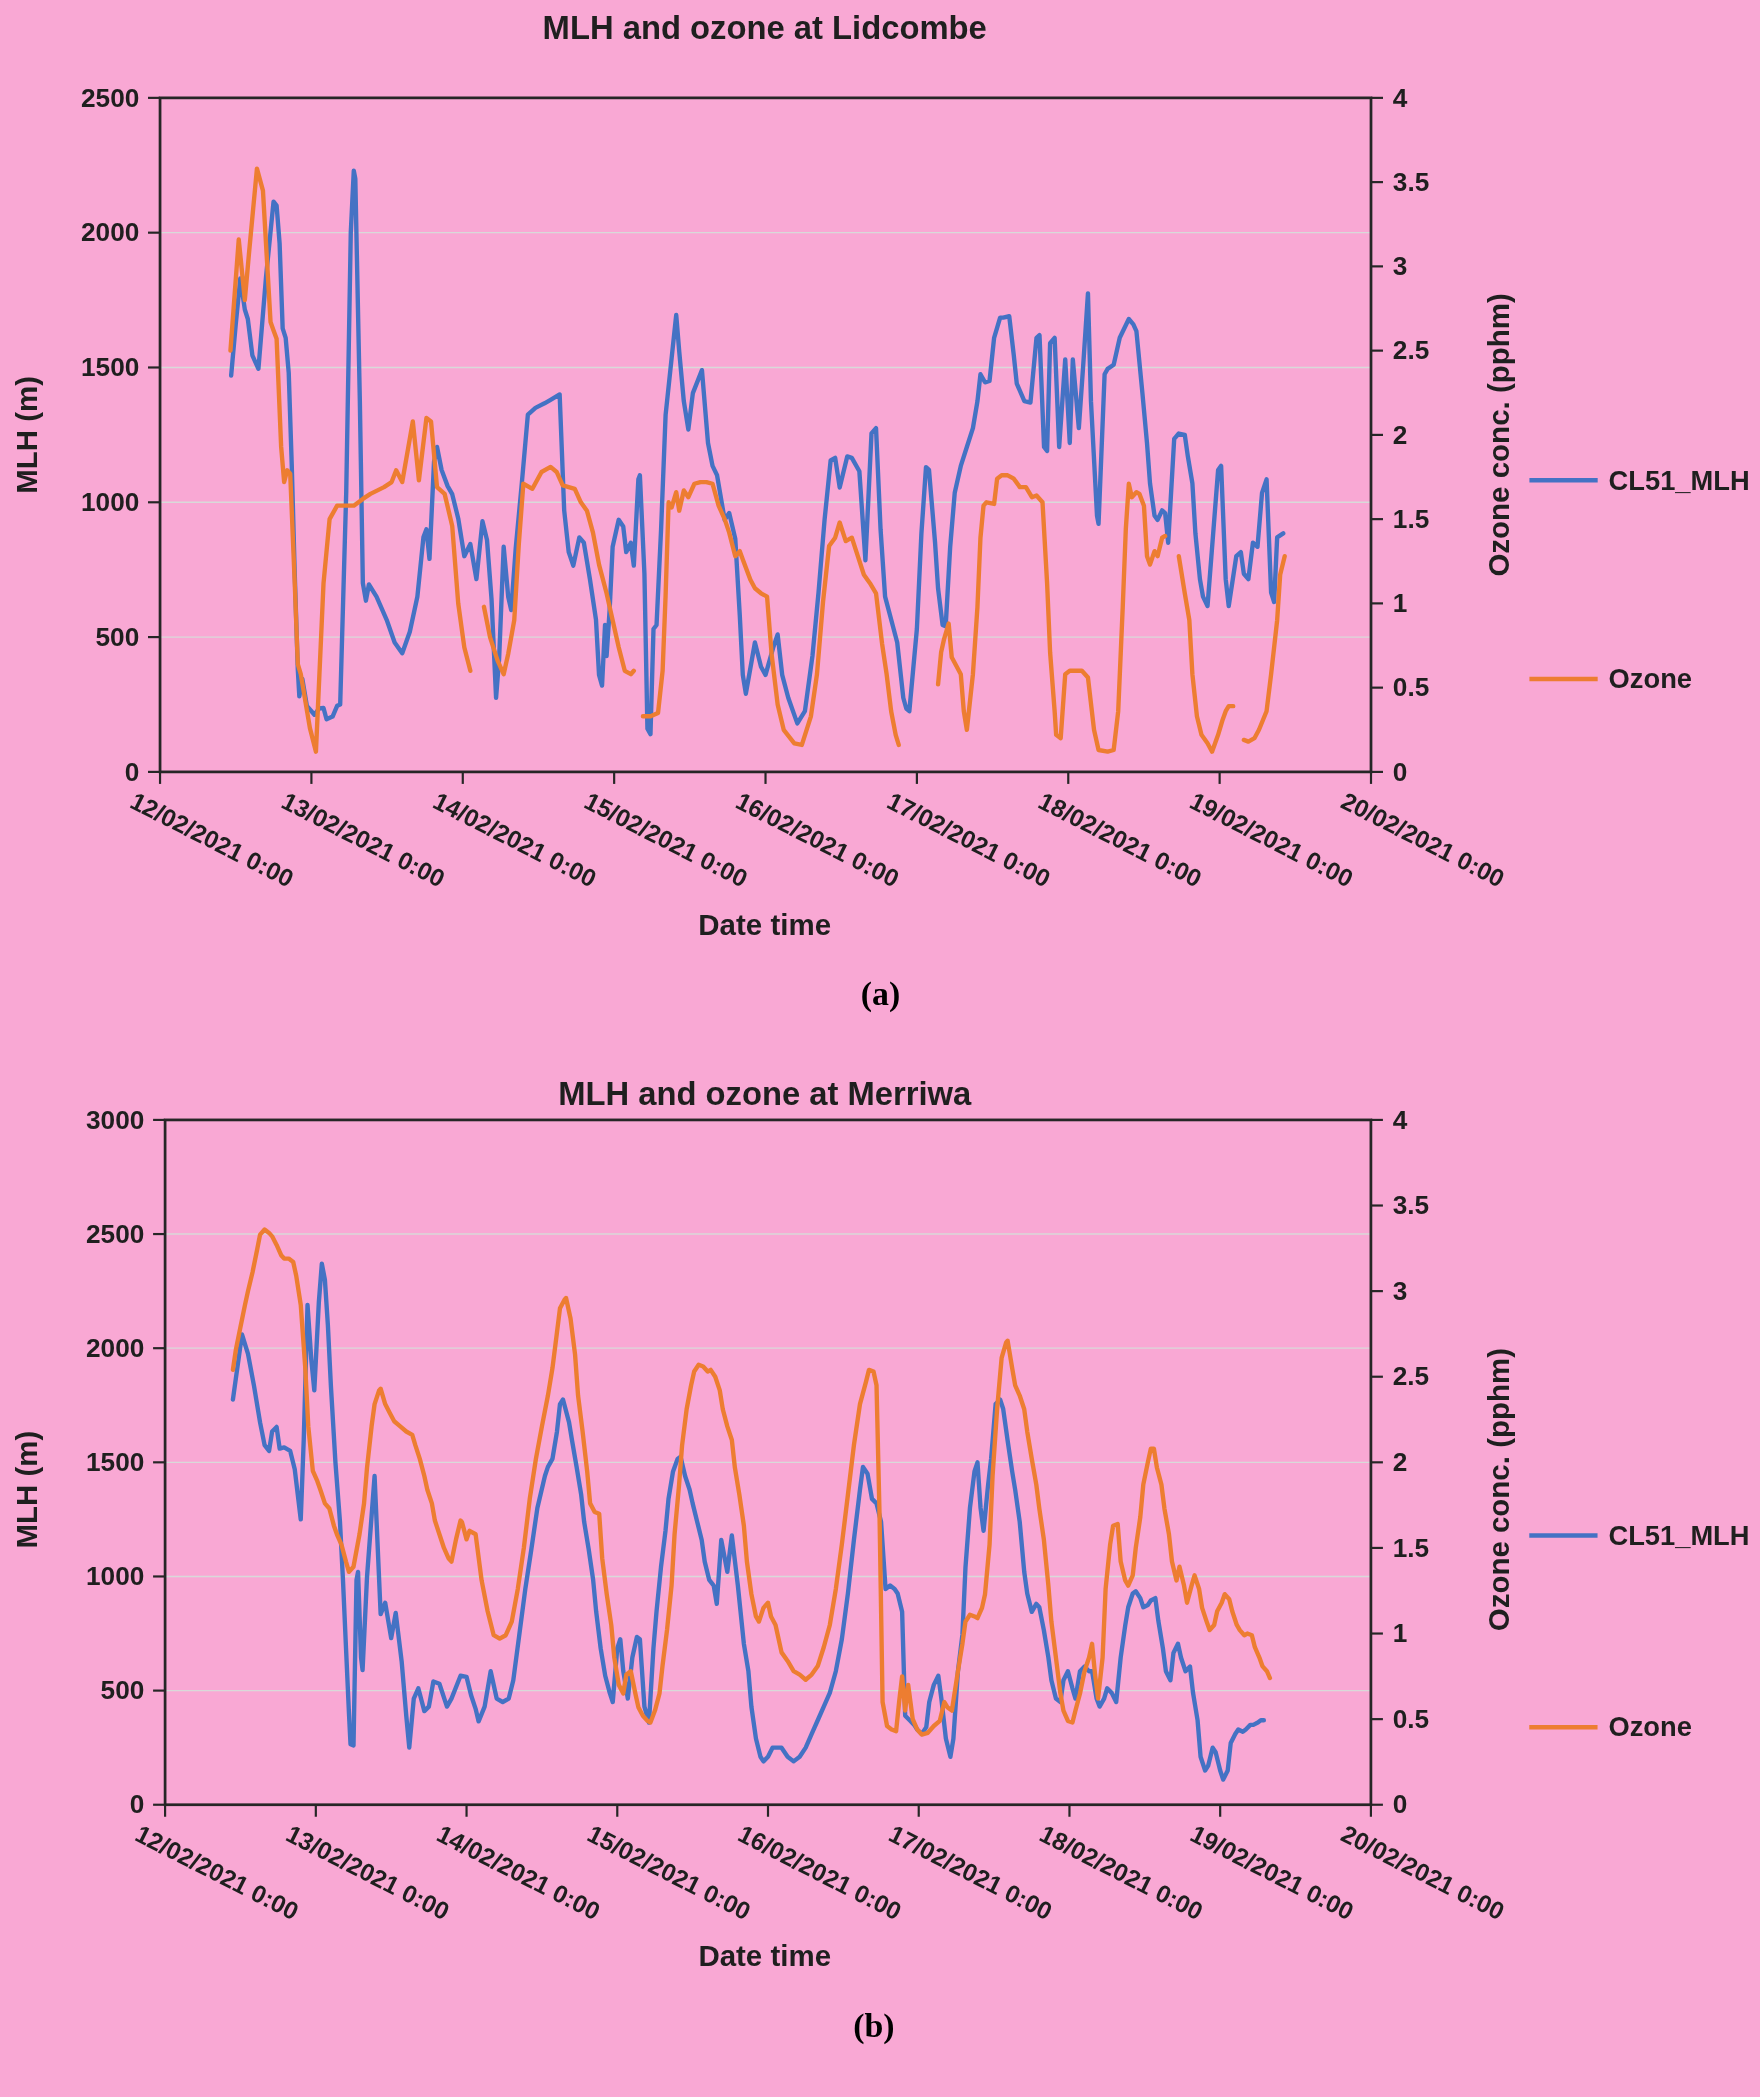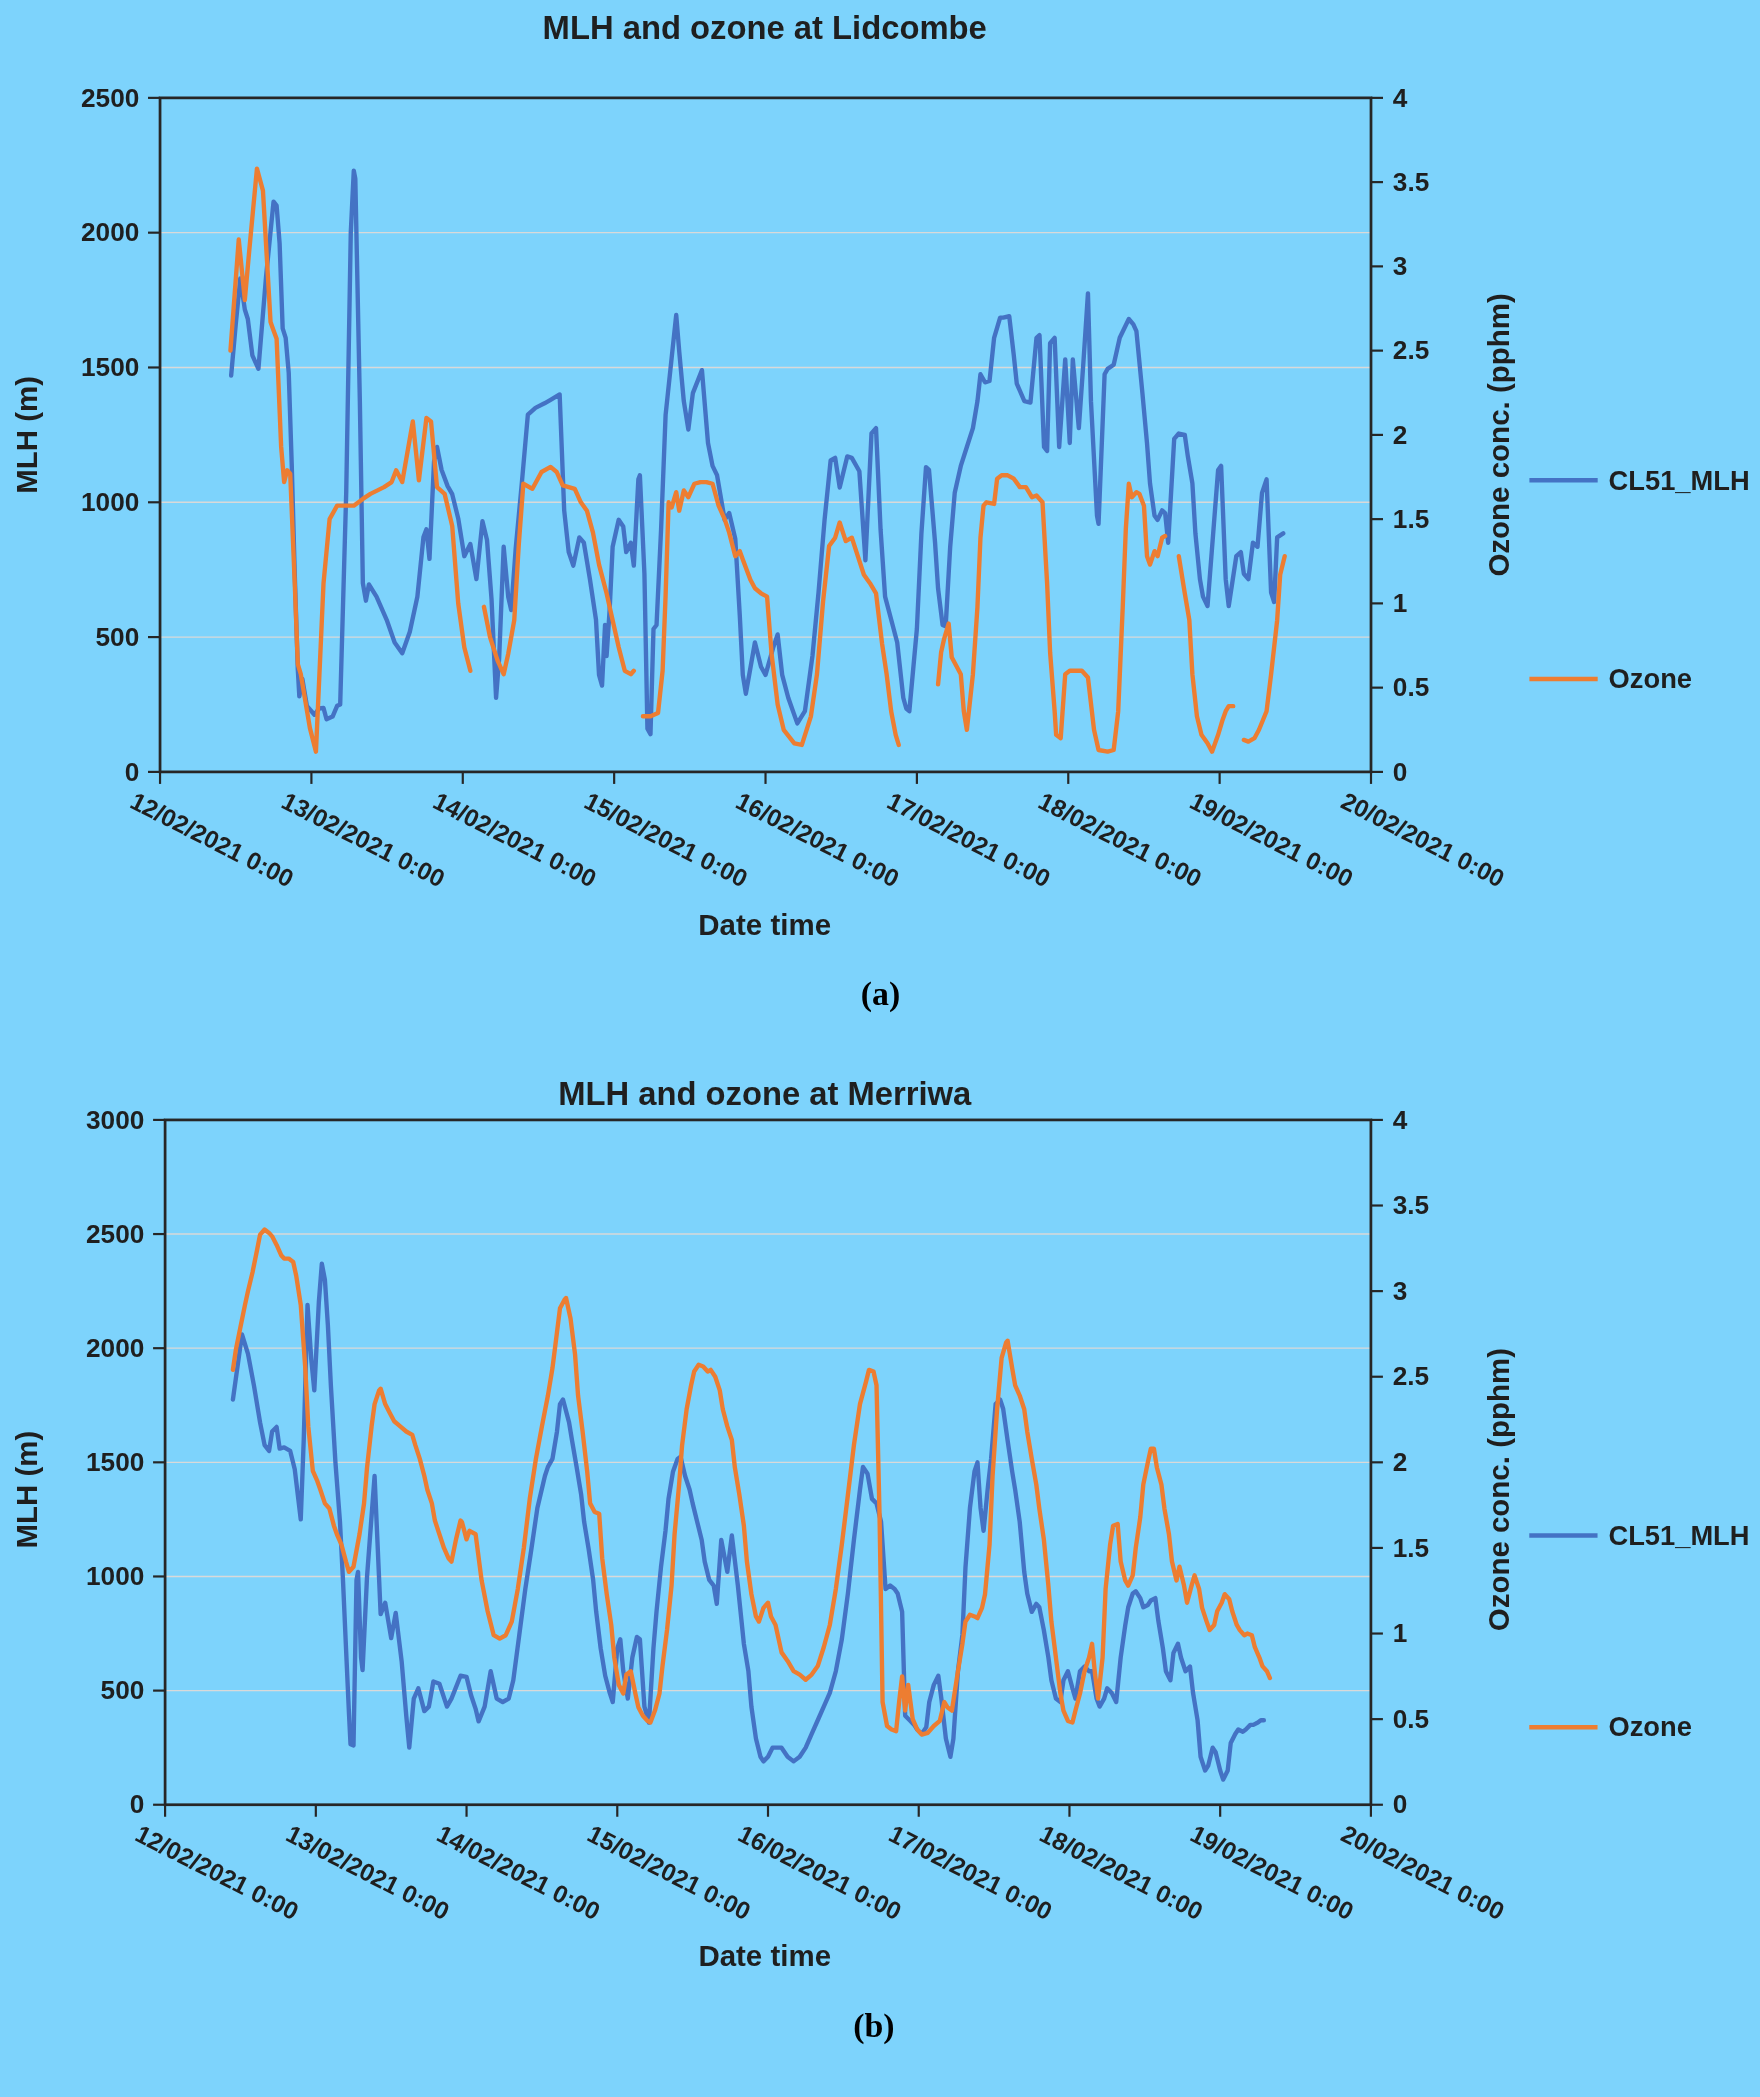--- a/index.html
+++ b/index.html
@@ -1,17 +1,17 @@
 <!DOCTYPE html>
 <html style="font-size:8.7px"><head>
 <meta charset="utf-8">
 <style>
   html,body{margin:0;padding:0;background:#ffffff;}
   body{font-family:"Liberation Sans", sans-serif;}
-  #page{position:relative;width:1761px;height:2097px;background:#7dd3fc;overflow:hidden;}
+  #page{position:relative;width:1761px;height:2097px;background:#f9a8d4;overflow:hidden;}
   svg{display:block;}
   .chart-title{font-family:"Liberation Sans",sans-serif;font-size:60px;font-weight:700;fill:#1f1f1f;}
   .axis-label{font-family:"Liberation Sans",sans-serif;font-size:54px;font-weight:700;fill:#1f1f1f;}
   .legend-label{font-family:"Liberation Sans",sans-serif;font-size:50px;font-weight:700;fill:#1f1f1f;}
   .caption{font-family:"Liberation Serif",serif;font-size:62px;font-weight:700;fill:#000000;}
   .tick-label{font-family:"Liberation Sans",sans-serif;font-size:48px;font-weight:700;fill:#1f1f1f;}
   .x-tick-label{font-family:"Liberation Sans",sans-serif;font-size:45px;font-weight:700;fill:#1f1f1f;}
 </style>
 </head>
 <body>

